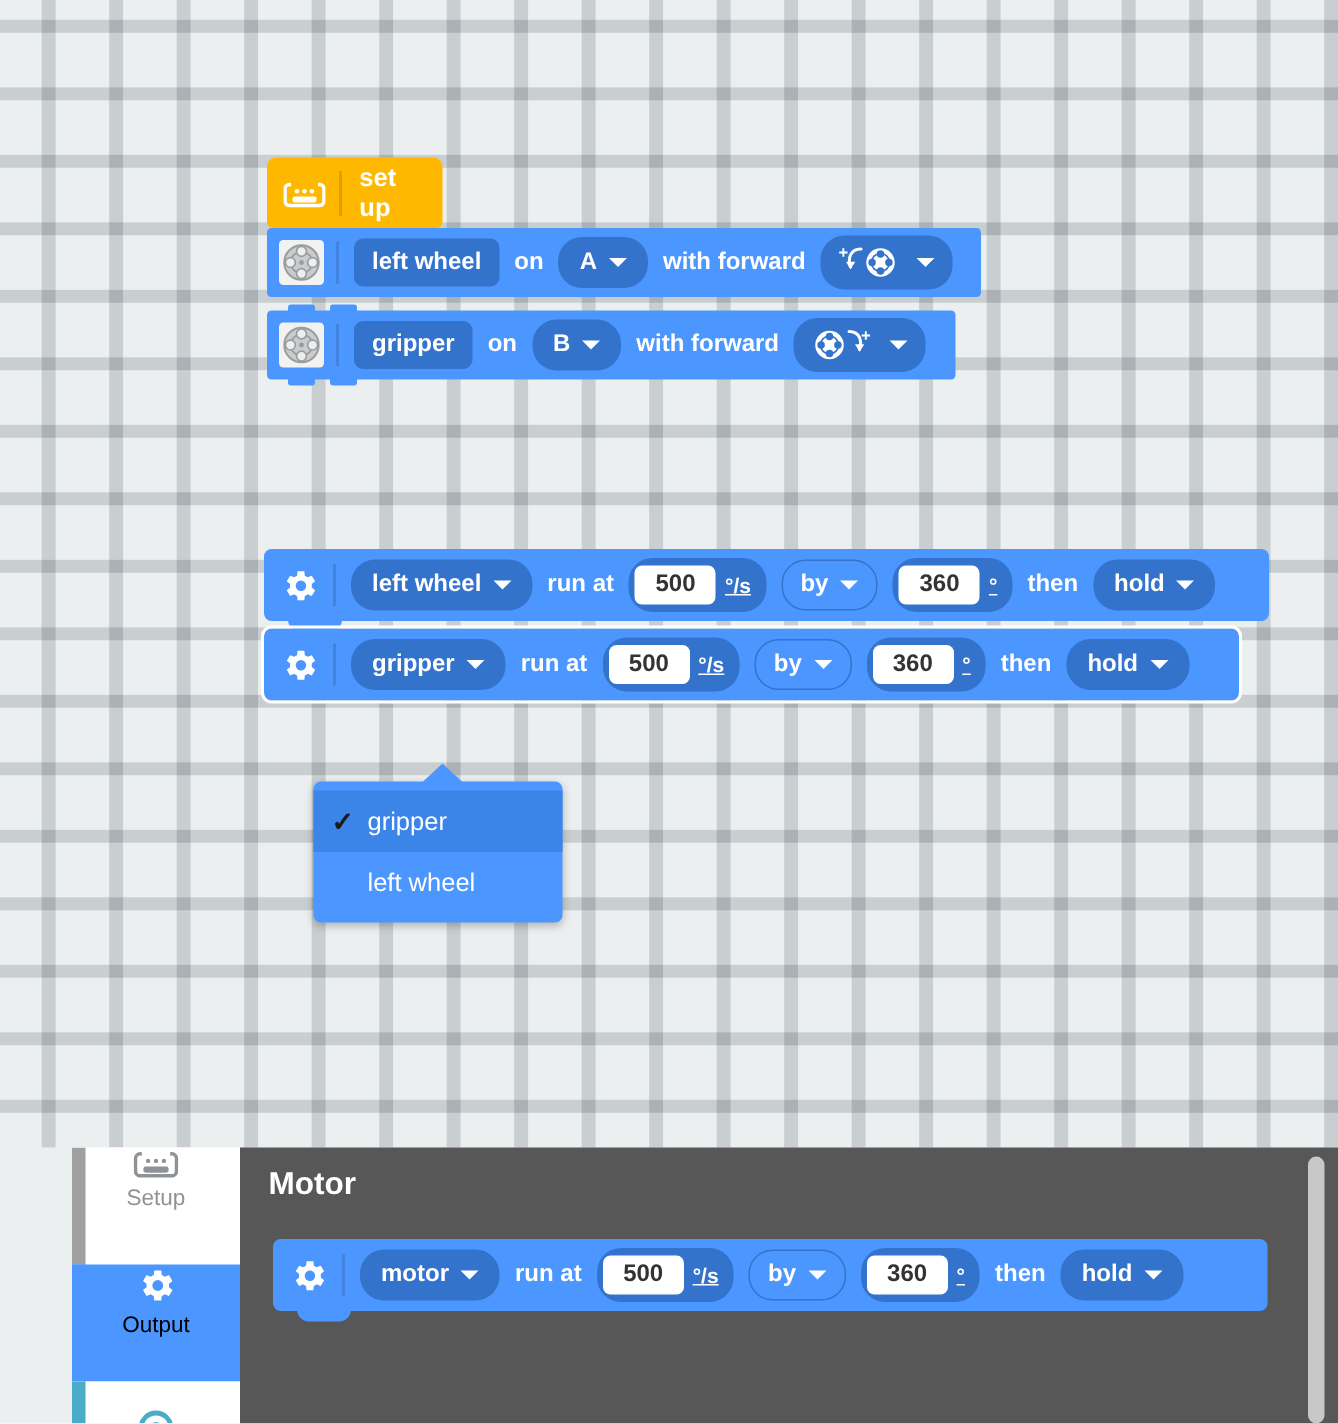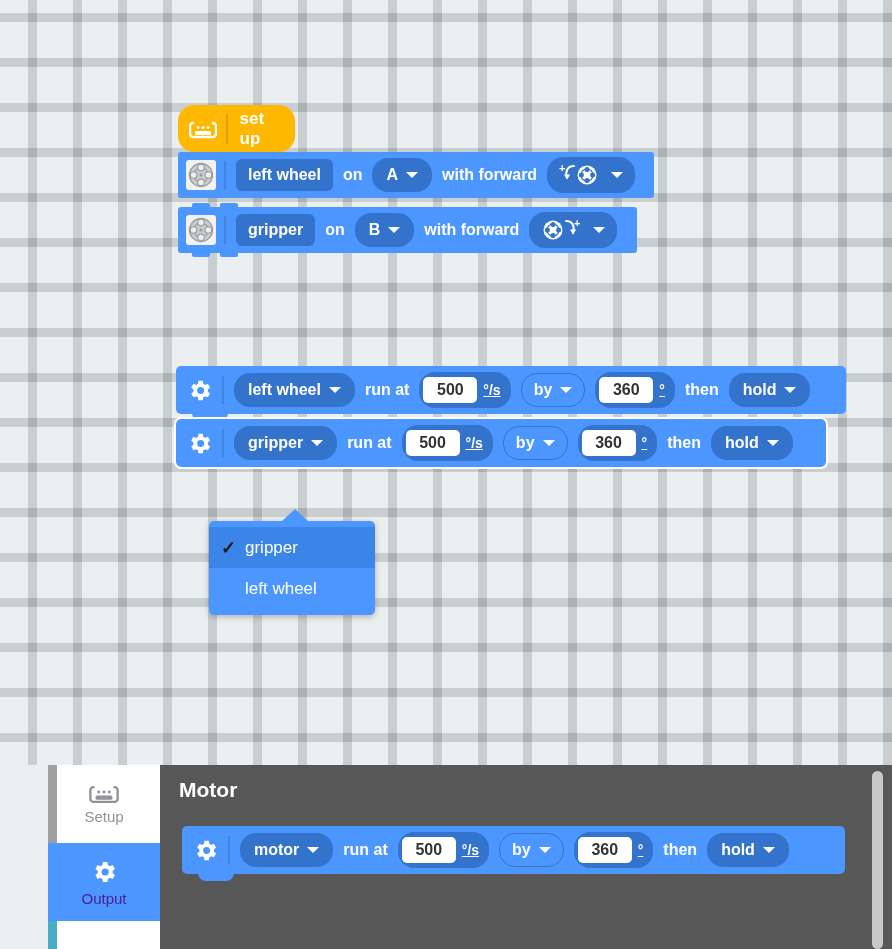--- a/index.html
+++ b/index.html
@@ -228,32 +228,31 @@
     width: 112px; height: 184px;
     background: #ffffff;
     overflow: hidden;
   }
   .cat {
     position: relative;
     height: 78px;
     display: flex;
     flex-direction: column;
     align-items: center;
-    justify-content: center;
     gap: 4px;
     background: #ffffff;
     color: #8f9296;
     font-size: 15px;
   }
   .cat .stripe {
     position: absolute;
     left: 0; top: 0;
     width: 9px; height: 100%;
   }
-  .cat.active { background: #4c97ff; color: #4c1d95; }
+  .cat.active { background: #4c97ff; color: #000000; }
   .cat-ico { display: block; line-height: 0; }
 
   #palette {
     position: absolute;
     left: 160px; top: 0;
     width: 732px; height: 236px;
     background: #575757;
     overflow: hidden;
   }
   #palette-title {
@@ -284,21 +283,21 @@
         background-color:#eceff0;
         background-image:
           repeating-linear-gradient(to right, transparent 0 28px, #d9dcde 28px 37px, transparent 37px 45px),
           repeating-linear-gradient(to bottom, transparent 0 13px, #d9dcde 13px 22px, transparent 22px 45px);
         background-size: 45px 45px, 45px 45px;
         background-blend-mode: multiply;
        "></div>
 
   <div class="stack" style="left:178px; top:105px;">
 
-    <div class="hat" style="width:117px;border-radius:16px;">
+    <div class="hat" style="width:117px;">
       <span class="icon-sq">
         <svg width="28" height="20" viewBox="0 0 28 20">
           <rect x="1" y="4" width="26" height="14" rx="3" fill="none" stroke="#fff" stroke-width="2.4"></rect>
           <rect x="5" y="0" width="18" height="6" rx="2" fill="#ffb800"></rect>
           <circle cx="9" cy="8.5" r="1.5" fill="#fff"></circle>
           <circle cx="14" cy="8.5" r="1.5" fill="#fff"></circle>
           <circle cx="19" cy="8.5" r="1.5" fill="#fff"></circle>
           <rect x="6" y="12" width="16" height="4" rx="1.5" fill="#fff"></rect>
         </svg>
       </span>

